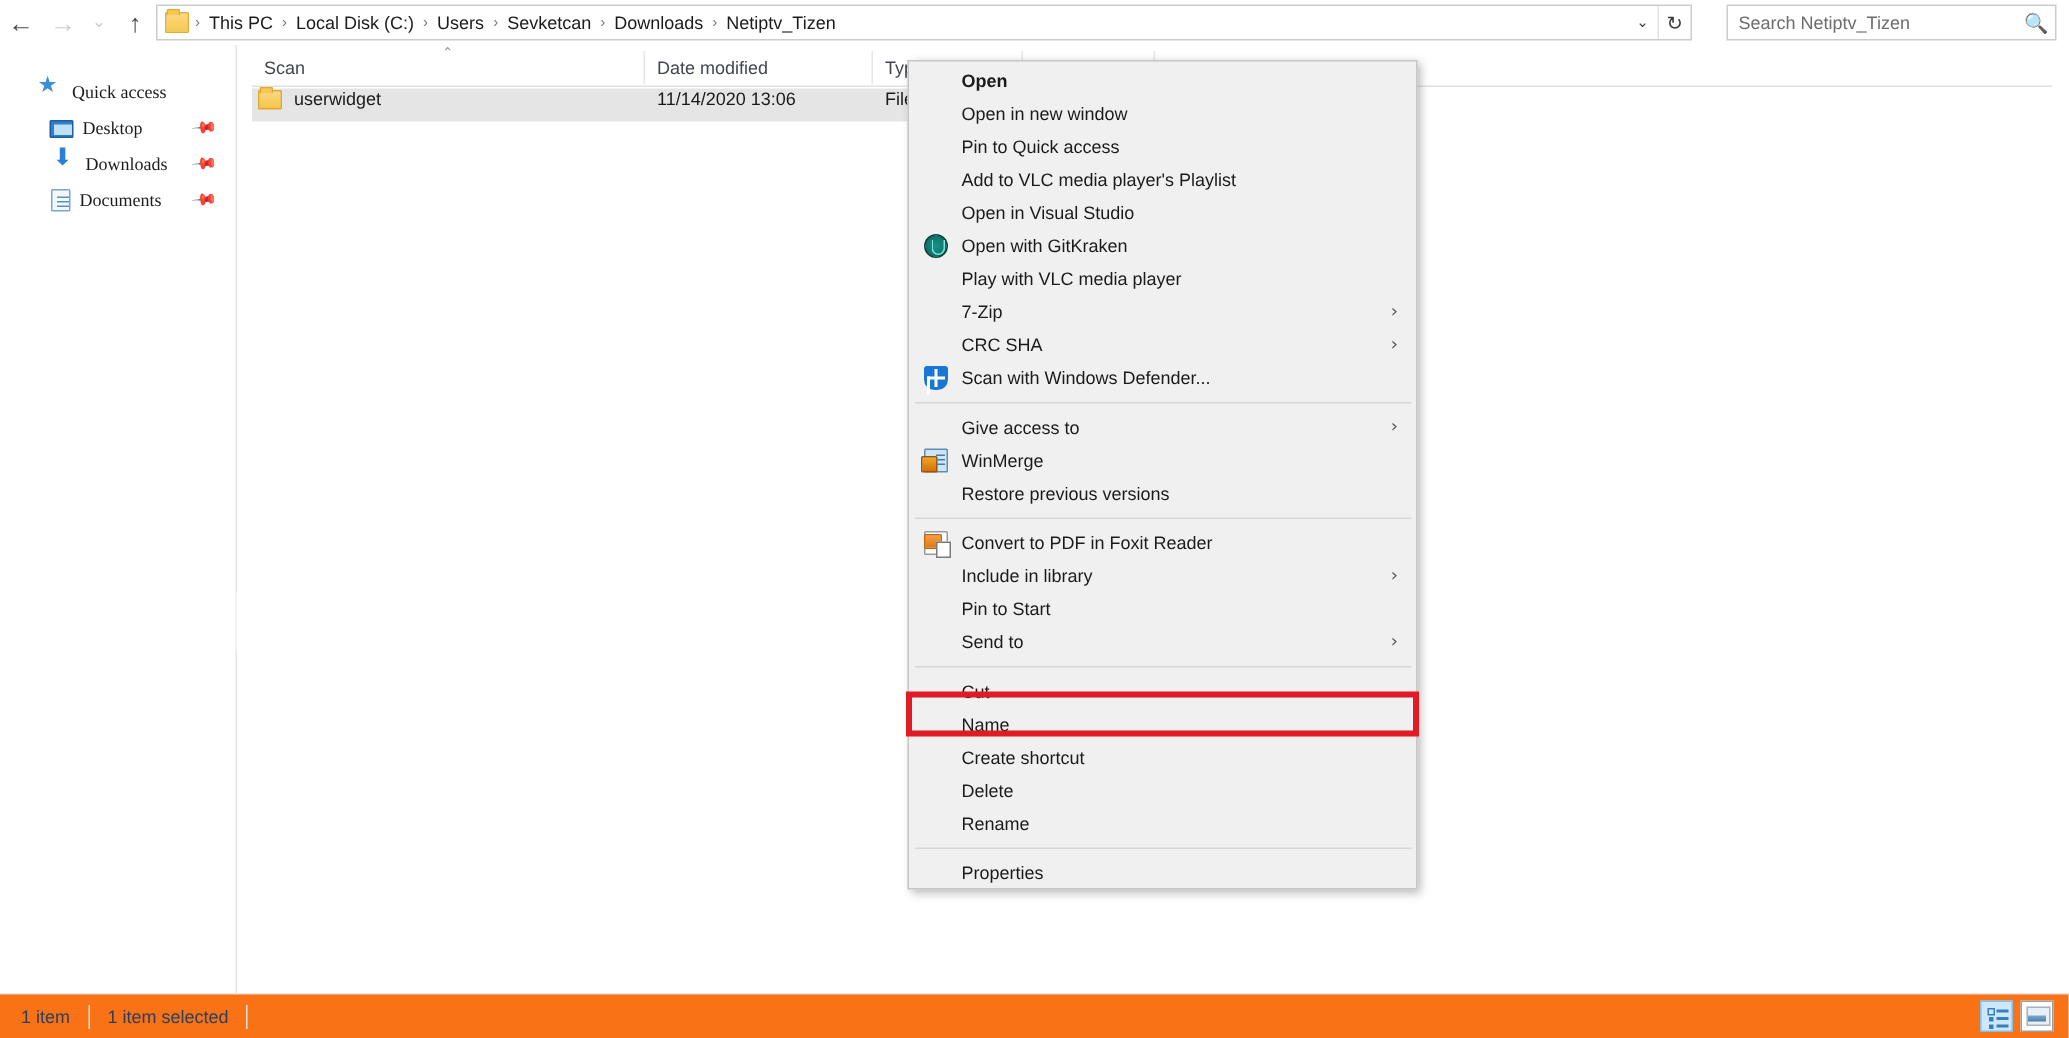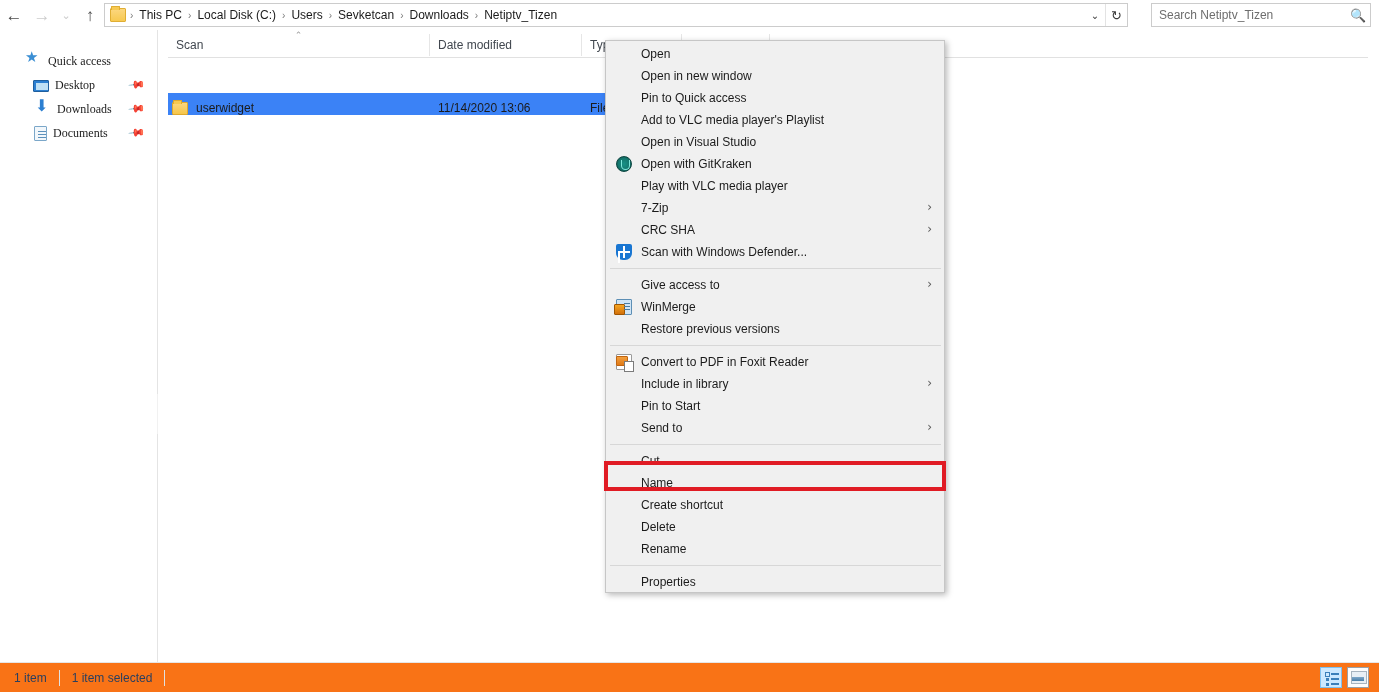--- a/index.html
+++ b/index.html
@@ -164,22 +164,22 @@
     position: absolute; left: 50%; top: -4px; transform: translateX(-50%);
     font-size: 9px; color: #9a9a9a;
   }
   .col-name { width: 262px; }
   .col-date { width: 152px; }
   .col-type { width: 100px; }
   .col-size { width: 88px; }
 
   #row-userwidget {
     position: absolute; left: 10px; top: 29px; width: 750px; height: 22px;
-    background: #3b82f6;
-    display: flex; align-items: flex-end; margin-top: 34px;
+    background: #e5e5e5;
+    display: flex; align-items: flex-start;
   }
   .cell { font-size: 12px; color: #1b1b1b; display: flex; align-items: center; }
   .cell-name { width: 262px; padding-left: 4px; }
   .cell-date { width: 152px; padding-left: 8px; }
   .cell-type { width: 100px; padding-left: 8px; }
   .folder-ico {
     width: 16px; height: 13px; margin-right: 8px; position: relative; flex: none;
     background: linear-gradient(#fcd77f, #f6c64a);
     border: 1px solid #dfa92e; border-radius: 1px;
   }
@@ -197,21 +197,21 @@
     border: 1px solid #c6c6c6;
     box-shadow: 2px 2px 6px rgba(0,0,0,0.28);
     padding: 2px 0;
     overflow: hidden;
   }
   .mi {
     height: 22px; display: flex; align-items: center;
     padding-left: 35px; position: relative;
     font-size: 12px; color: #1b1b1b;
   }
-  .mi.bold { font-weight: normal; }
+  .mi.bold { font-weight: bold; }
   .mi .mi-ico {
     position: absolute; left: 10px; top: 3px;
     width: 16px; height: 16px;
   }
   .mi .arrow {
     position: absolute; right: 12px; top: 3px;
     font-size: 12px; color: #5a5a5a;
     font-family: "DejaVu Sans", sans-serif;
   }
   .sep {

